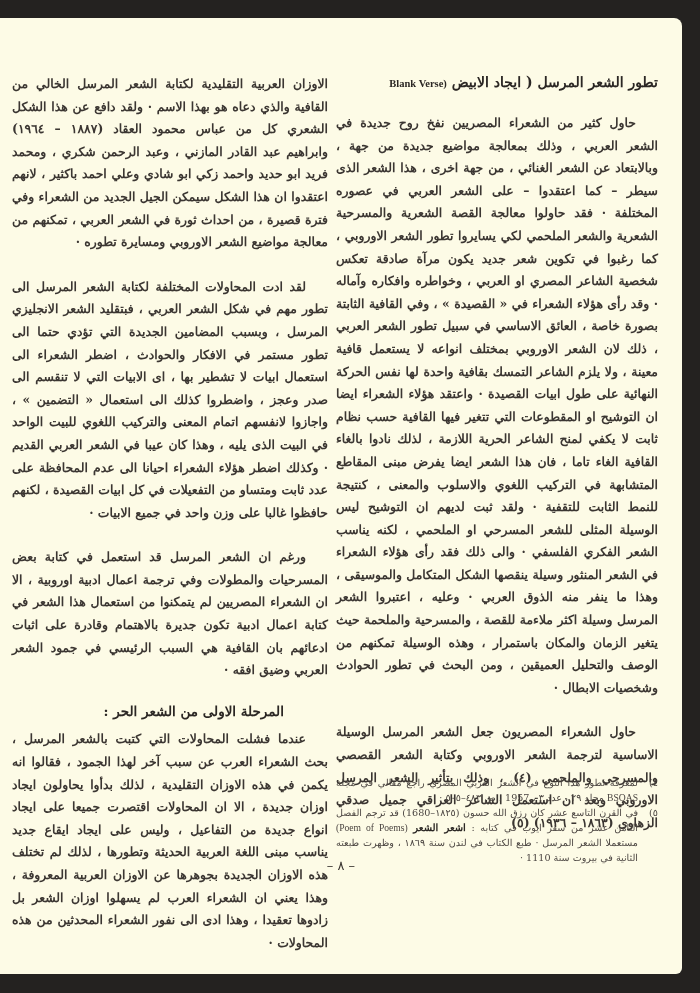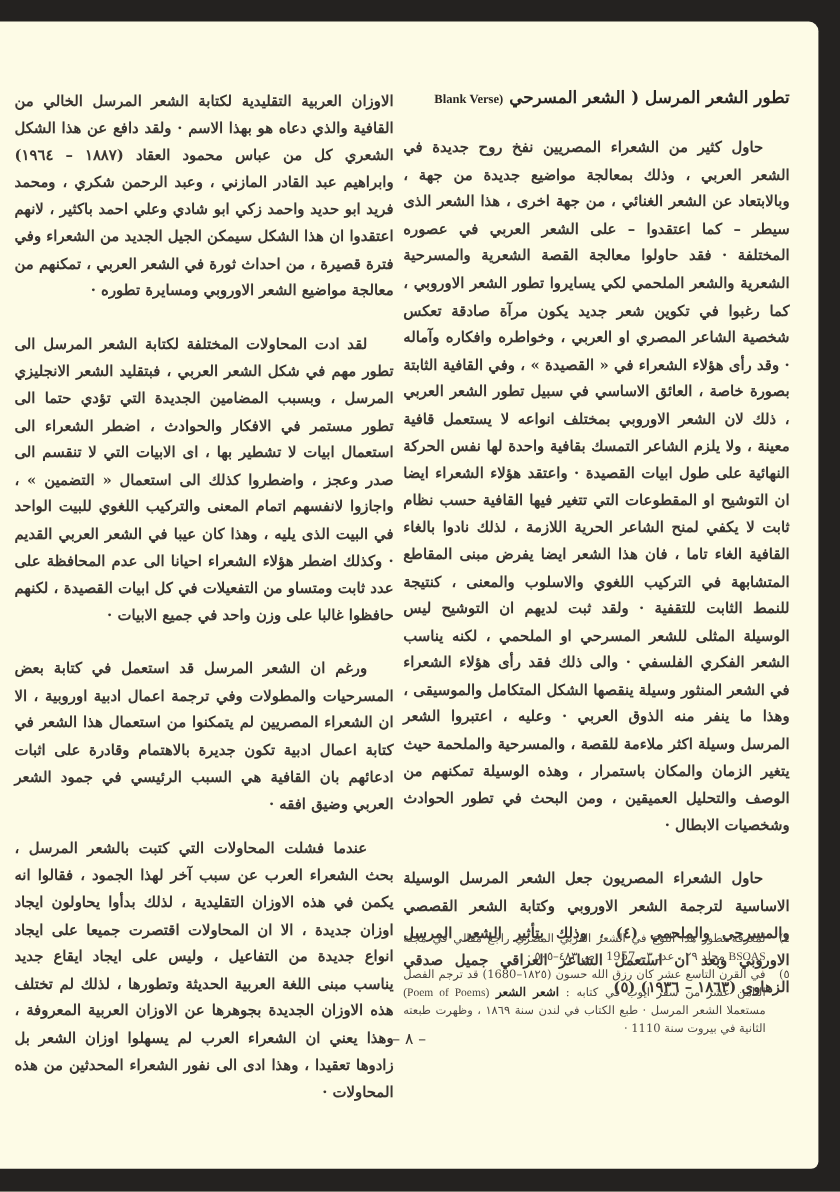--- a/index.html
+++ b/index.html
@@ -49,35 +49,36 @@
     text-align: center; font-size: 13px; color: #3b3632; direction: rtl;
   }
 </style>
 </head>
 <body>
 
 <div class="page">
 
   <div class="col col-right">
     <div class="title">
-      <span>تطور الشعر المرسل ( الشعر المسرحي</span>
+      <span>تطور الشعر المرسل ( ايجاد الابيض</span>
       <span class="latin">(Blank Verse</span>
     </div>
     <p class="indent">حاول كثير من الشعراء المصريين نفخ روح جديدة في الشعر العربي ، وذلك بمعالجة مواضيع جديدة من جهة ، وبالابتعاد عن الشعر الغنائي ، من جهة اخرى ، هذا الشعر الذى سيطر – كما اعتقدوا – على الشعر العربي في عصوره المختلفة · فقد حاولوا معالجة القصة الشعرية والمسرحية الشعرية والشعر الملحمي لكي يسايروا تطور الشعر الاوروبي ، كما رغبوا في تكوين شعر جديد يكون مرآة صادقة تعكس شخصية الشاعر المصري او العربي ، وخواطره وافكاره وآماله · وقد رأى هؤلاء الشعراء في « القصيدة » ، وفي القافية الثابتة بصورة خاصة ، العائق الاساسي في سبيل تطور الشعر العربي ، ذلك لان الشعر الاوروبي بمختلف انواعه لا يستعمل قافية معينة ، ولا يلزم الشاعر التمسك بقافية واحدة لها نفس الحركة النهائية على طول ابيات القصيدة · واعتقد هؤلاء الشعراء ايضا ان التوشيح او المقطوعات التي تتغير فيها القافية حسب نظام ثابت لا يكفي لمنح الشاعر الحرية اللازمة ، لذلك نادوا بالغاء القافية الغاء تاما ، فان هذا الشعر ايضا يفرض مبنى المقاطع المتشابهة في التركيب اللغوي والاسلوب والمعنى ، كنتيجة للنمط الثابت للتقفية · ولقد ثبت لديهم ان التوشيح ليس الوسيلة المثلى للشعر المسرحي او الملحمي ، لكنه يناسب الشعر الفكري الفلسفي · والى ذلك فقد رأى هؤلاء الشعراء في الشعر المنثور وسيلة ينقصها الشكل المتكامل والموسيقى ، وهذا ما ينفر منه الذوق العربي · وعليه ، اعتبروا الشعر المرسل وسيلة اكثر ملاءمة للقصة ، والمسرحية والملحمة حيث يتغير الزمان والمكان باستمرار ، وهذه الوسيلة تمكنهم من الوصف والتحليل العميقين ، ومن البحث في تطور الحوادث وشخصيات الابطال ·</p>
     <div class="gap"></div>
     <p class="indent">حاول الشعراء المصريون جعل الشعر المرسل الوسيلة الاساسية لترجمة الشعر الاوروبي وكتابة الشعر القصصي والمسرحي والملحمي (٤) ، وذلك بتأثير الشعر المرسل الاوروبي وبعد ان استعمل الشاعر العراقي جميل صدقي الزهاوى (١٨٦٣ – ١٩٣٦) (٥)</p>
   </div>
 
   <div class="col col-left">
     <p>الاوزان العربية التقليدية لكتابة الشعر المرسل الخالي من القافية والذي دعاه هو بهذا الاسم · ولقد دافع عن هذا الشكل الشعري كل من عباس محمود العقاد (١٨٨٧ – ١٩٦٤) وابراهيم عبد القادر المازني ، وعبد الرحمن شكري ، ومحمد فريد ابو حديد واحمد زكي ابو شادي وعلي احمد باكثير ، لانهم اعتقدوا ان هذا الشكل سيمكن الجيل الجديد من الشعراء وفي فترة قصيرة ، من احداث ثورة في الشعر العربي ، تمكنهم من معالجة مواضيع الشعر الاوروبي ومسايرة تطوره ·</p>
     <div class="gap"></div>
     <p class="indent">لقد ادت المحاولات المختلفة لكتابة الشعر المرسل الى تطور مهم في شكل الشعر العربي ، فبتقليد الشعر الانجليزي المرسل ، وبسبب المضامين الجديدة التي تؤدي حتما الى تطور مستمر في الافكار والحوادث ، اضطر الشعراء الى استعمال ابيات لا تشطير بها ، اى الابيات التي لا تنقسم الى صدر وعجز ، واضطروا كذلك الى استعمال « التضمين » ، واجازوا لانفسهم اتمام المعنى والتركيب اللغوي للبيت الواحد في البيت الذى يليه ، وهذا كان عيبا في الشعر العربي القديم · وكذلك اضطر هؤلاء الشعراء احيانا الى عدم المحافظة على عدد ثابت ومتساو من التفعيلات في كل ابيات القصيدة ، لكنهم حافظوا غالبا على وزن واحد في جميع الابيات ·</p>
     <div class="gap"></div>
     <p class="indent">ورغم ان الشعر المرسل قد استعمل في كتابة بعض المسرحيات والمطولات وفي ترجمة اعمال ادبية اوروبية ، الا ان الشعراء المصريين لم يتمكنوا من استعمال هذا الشعر في كتابة اعمال ادبية تكون جديرة بالاهتمام وقادرة على اثبات ادعائهم بان القافية هي السبب الرئيسي في جمود الشعر العربي وضيق افقه ·</p>
     <div class="gap-sm"></div>
+    <div class="subhead">المرحلة الاولى من الشعر الحر :</div>
     <p class="indent">عندما فشلت المحاولات التي كتبت بالشعر المرسل ، بحث الشعراء العرب عن سبب آخر لهذا الجمود ، فقالوا انه يكمن في هذه الاوزان التقليدية ، لذلك بدأوا يحاولون ايجاد اوزان جديدة ، الا ان المحاولات اقتصرت جميعا على ايجاد انواع جديدة من التفاعيل ، وليس على ايجاد ايقاع جديد يناسب مبنى اللغة العربية الحديثة وتطورها ، لذلك لم تختلف هذه الاوزان الجديدة بجوهرها عن الاوزان العربية المعروفة ، وهذا يعني ان الشعراء العرب لم يسهلوا اوزان الشعر بل زادوها تعقيدا ، وهذا ادى الى نفور الشعراء المحدثين من هذه المحاولات ·</p>
   </div>
 
   <div class="footnotes">
     <div class="fn">
       <span class="num">٤)</span>
       <span class="txt">
         <span>لمعرفة تطور هذا النوع في الشعر العربي المصري راجع مقالي في مجلة</span>
         <span class="latin-inline">BSOAS</span>
         <span>مجلد ٢٩ ، عدد ٣ ، 1957 ، ص ٤٨٣–٥٠٥ ·</span>

